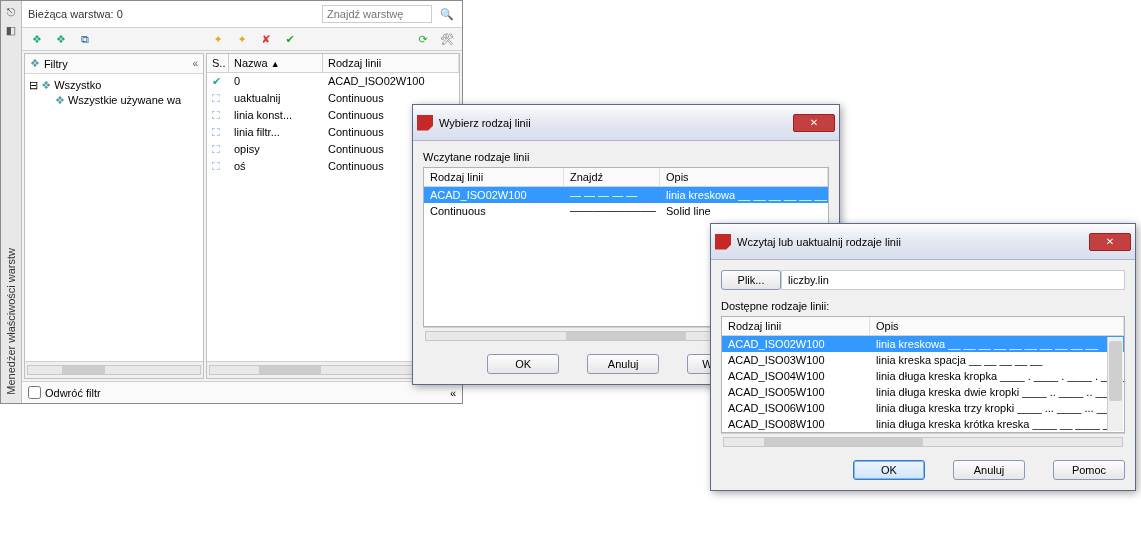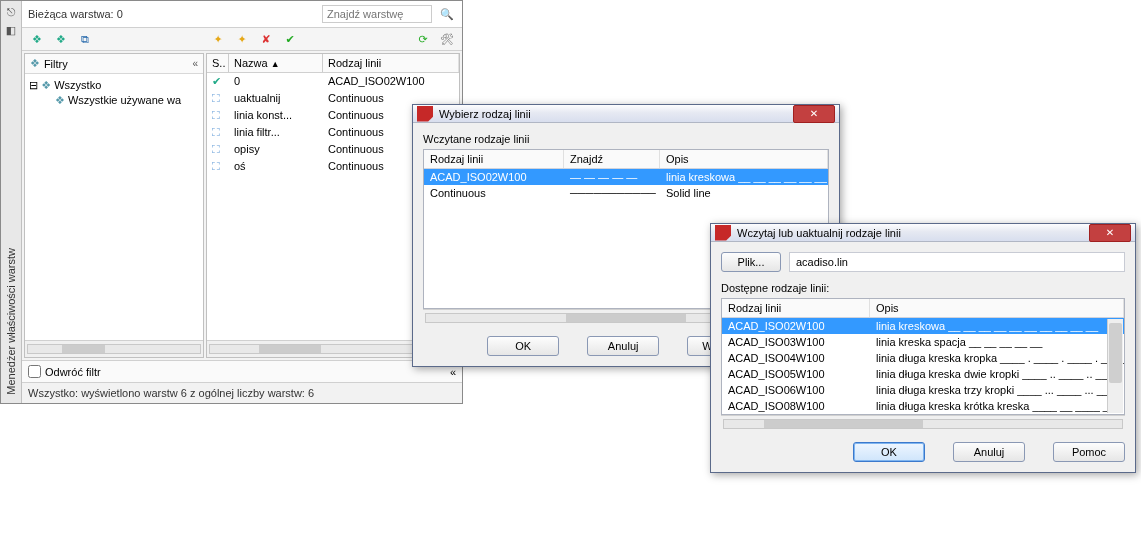--- a/index.html
+++ b/index.html
@@ -39,21 +39,21 @@
 .row .cn { width:94px; }
 .row .cr { flex:1; }
 .hscroll { height:17px; border-top:1px solid #d0d0d0; background:#f0f0f0; display:flex; align-items:center; padding:0 2px;}
 .hscroll .track { flex:1; height:10px; background:#e8e8e8; border:1px solid #c8c8c8; position:relative;}
 .hscroll .thumb { position:absolute; left:20%; top:0; height:100%; width:25%; background:#ccc;}
 .lm-footer { display:flex; align-items:center; gap:4px; padding:4px 6px; border-top:1px solid #d0d0d0; background:#fafafa;}
 .lm-status { padding:4px 6px; border-top:1px solid #d0d0d0; background:#f2f2f2; color:#333;}
 
 
 .dialog { position:absolute; border:1px solid #5b6a8a; background:#f0f0f0; box-shadow:2px 2px 8px rgba(0,0,0,0.35); }
-.dialog .titlebar { height:18px; background:linear-gradient(#fdfdfe,#e6e9f2 45%,#d8deee); display:flex; align-items:center; padding:0 4px; border-bottom:1px solid #b0b6c4; }
+.dialog .titlebar { height:36px; background:linear-gradient(#fdfdfe,#e6e9f2 45%,#d8deee); display:flex; align-items:center; padding:0 4px; border-bottom:1px solid #b0b6c4; }
 .dialog .titlebar .appicon { width:16px; height:16px; margin-right:6px; background: #c62828; display:inline-block; clip-path: polygon(0 0,100% 0,100% 70%,70% 100%,0 100%);}
 .dialog .titlebar .title { color:#000; }
 .dialog .titlebar .close { margin-left:auto; width:42px; height:18px; background:#c34040; border:1px solid #a02020; border-radius:2px; color:#fff; display:flex; align-items:center; justify-content:center; font-size:10px; cursor:pointer;}
 .dialog .body { padding:10px; }
 .listbox { border:1px solid #aeb3bf; background:#fff; }
 .listbox .lhead { display:flex; border-bottom:1px solid #d0d3dc; background:#fafafa;}
 .listbox .lhead .lh { padding:3px 6px; border-right:1px solid #e0e0e0; }
 .listbox .lbody { max-height: 170px; overflow-y:auto;}
 .listbox .lrow { display:flex; }
 .listbox .lrow .lc { padding:2px 6px; white-space:nowrap; overflow:hidden;}
@@ -158,21 +158,20 @@
               <div class="thumb"></div>
             </div>
           </div>
       </div>
     </div>
     <div class="lm-footer">
       <input type="checkbox" style="">
       <span>Odwróć filtr</span>
       <span class="chev" style="margin-left:auto">«</span>
     </div>
-    <div class="lm-status">Wszystko: wyświetlono warstw 6 z ogólnej liczby warstw: 6</div>
   </div>
 </div>
 
 <div class="dialog" style="left:412px; top:104px; width:428px;">
   <div class="titlebar">
     <span class="appicon"></span>
     <span class="title">Wybierz rodzaj linii</span>
     <span class="close">✕</span>
   </div>
   <div class="body">
@@ -209,23 +208,23 @@
   </div>
 </div>
 
 <div class="dialog" style="left:710px; top:223px; width:426px;">
   <div class="titlebar">
     <span class="appicon"></span>
     <span class="title">Wczytaj lub uaktualnij rodzaje linii</span>
     <span class="close">✕</span>
   </div>
   <div class="body">
-    <div style="display:flex; gap:8px; align-items:center; margin-bottom:10px;">
+    <div style="display:flex; align-items:center; margin-bottom:10px;">
       <div class="winbtn" style="min-width:60px">Plik...</div>
-      <div style="flex:1; border:1px solid #c8cbd4; background:#fff; padding:3px 6px;">acadiso.lin</div>
+      <div style="flex:1; border:1px solid #c8cbd4; background:#fff; padding:3px 6px;">liczby.lin</div>
     </div>
     <div style="margin-bottom:4px;">Dostępne rodzaje linii:</div>
     <div class="listbox" style="position:relative;">
       <div class="lhead">
         <div class="lh" style="width:148px">Rodzaj linii</div>
         <div class="lh" style="flex:1">Opis</div>
       </div>
       <div class="lbody" id="d2-rows" style="max-height:136px">
           <div class="lrow sel">
             <div class="lc" style="width:148px">ACAD_ISO02W100</div>

